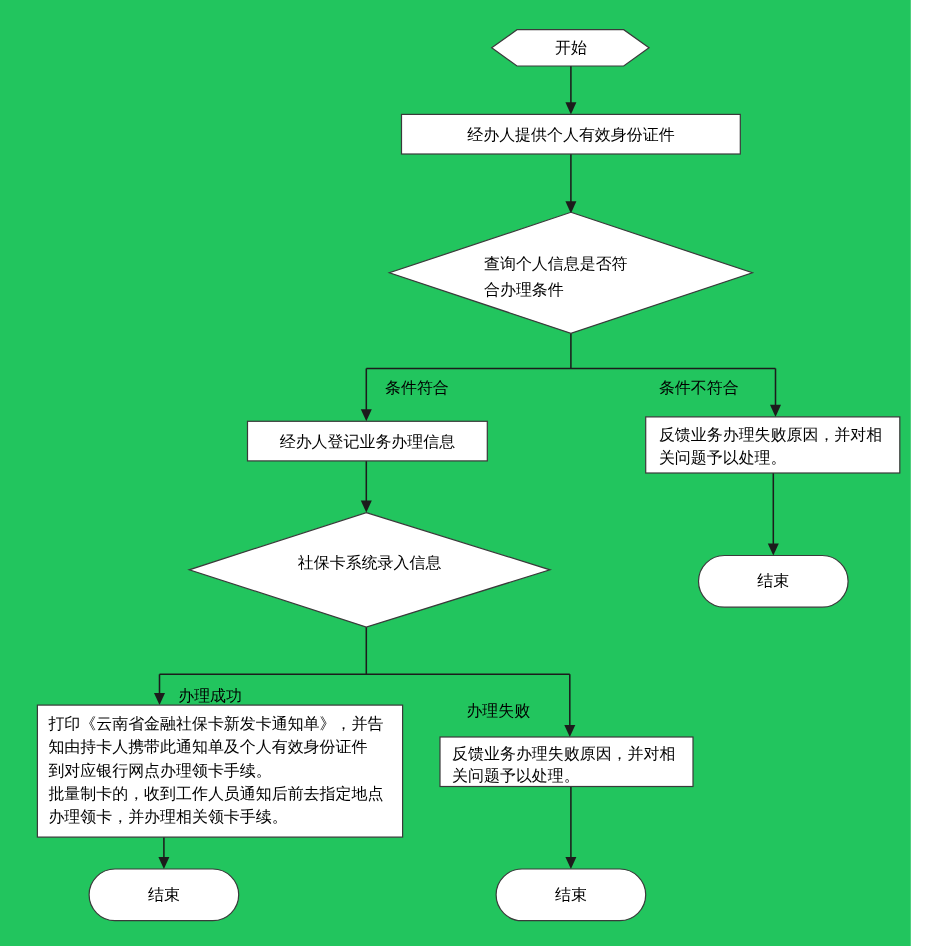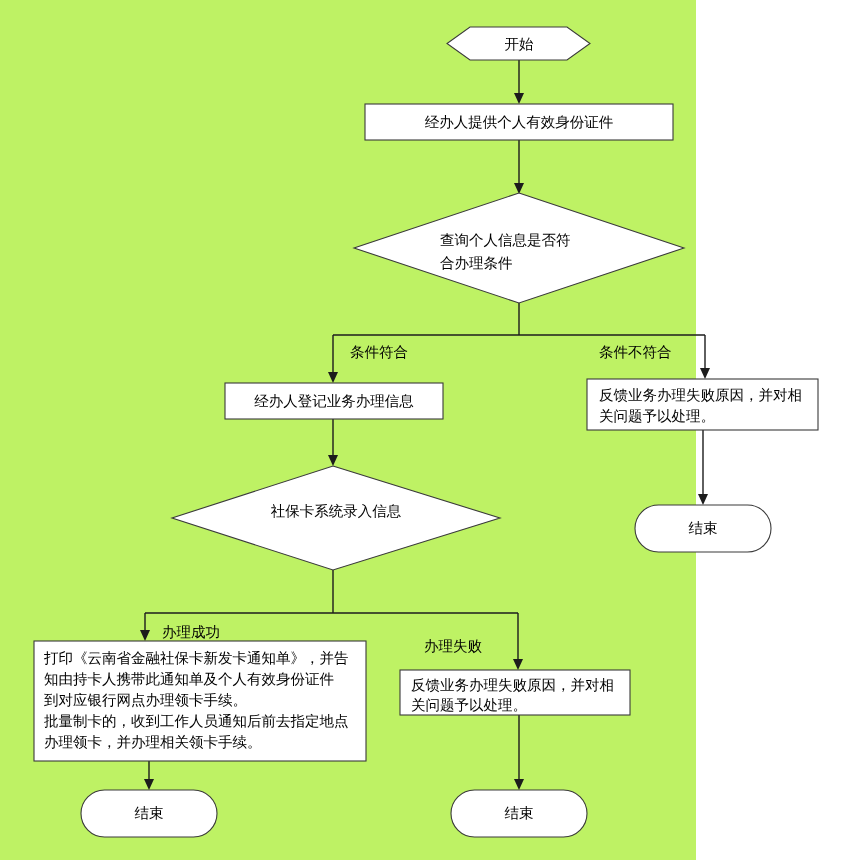--- a/index.html
+++ b/index.html
@@ -8,23 +8,23 @@
     background: #ffffff;
   }
   body {
     width: 860px;
     height: 860px;
     font-family: "DejaVu Sans", "Liberation Sans", sans-serif;
     overflow: hidden;
   }
   #flowchart-root {
     position: relative;
-    width: 696px;
+    width: 828px;
     height: 860px;
-    background: #bef264;
+    background: #22c55e;
   }
   svg.flow-canvas {
     display: block;
     width: 860px;
     height: 860px;
   }
   .shape-outline {
     fill: #ffffff;
     stroke: #3a3a3a;
     stroke-width: 1.1;

